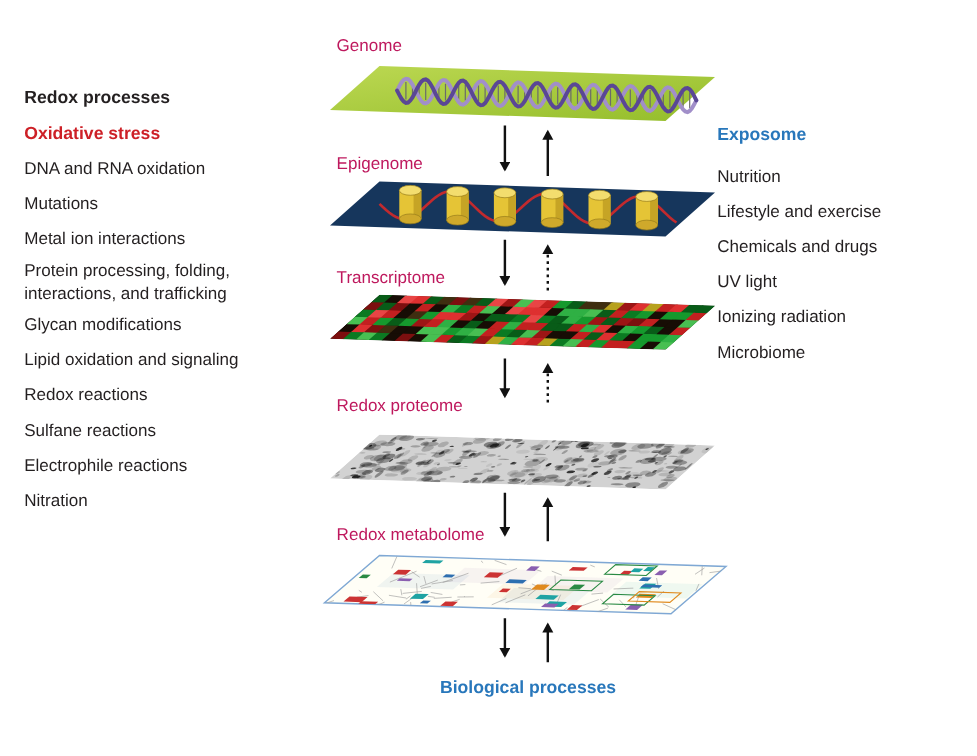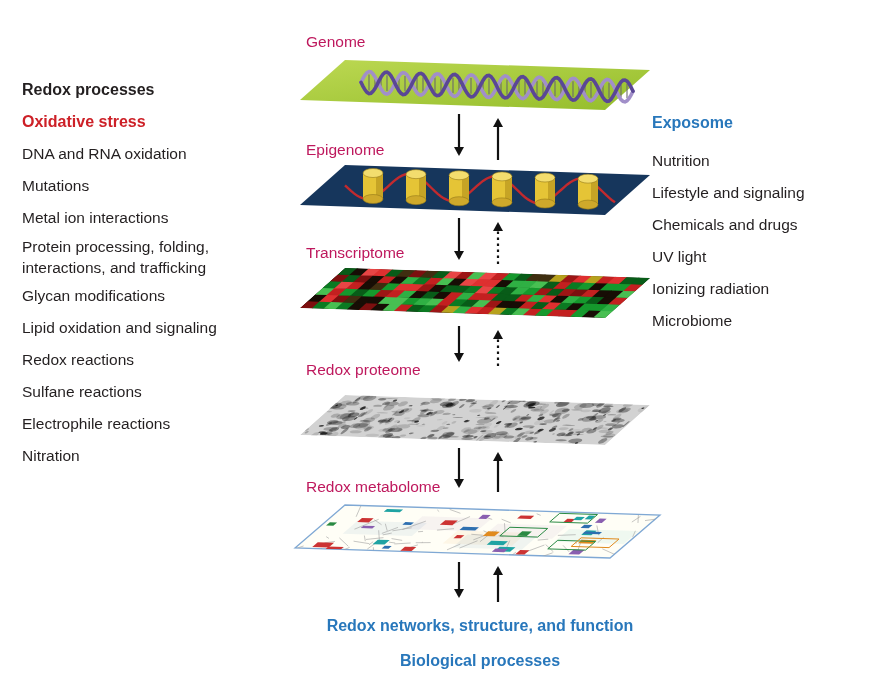--- a/index.html
+++ b/index.html
@@ -34,21 +34,21 @@
     <div class="it">Lipid oxidation and signaling</div>
     <div class="it">Redox reactions</div>
     <div class="it">Sulfane reactions</div>
     <div class="it">Electrophile reactions</div>
     <div class="it">Nitration</div>
   </div>
 
   <div class="col" style="left:652px;top:107px;width:210px;">
     <div class="hd blue">Exposome</div>
     <div class="it first-gap">Nutrition</div>
-    <div class="it">Lifestyle and signaling</div>
+    <div class="it">Lifestyle and exercise</div>
     <div class="it">Chemicals and drugs</div>
     <div class="it">UV light</div>
     <div class="it">Ionizing radiation</div>
     <div class="it">Microbiome</div>
   </div>
 
   <div class="layer-label" style="top:33px;">Genome</div>
   <div class="layer-label" style="top:141px;">Epigenome</div>
   <div class="layer-label" style="top:244px;">Transcriptome</div>
   <div class="layer-label" style="top:361px;">Redox proteome</div>
@@ -775,17 +775,16 @@
       </g>
     </g>
 
     <g>
       <line x1="174" y1="532" x2="174" y2="566" stroke="#111" stroke-width="2.2" marker-end="url(#ah)"></line>
       <line x1="213" y1="572" x2="213" y2="538" stroke="#111" stroke-width="2.2" marker-end="url(#ah)"></line>
     </g>
   </svg>
 
   <div id="footer">
-    <div class="hd blue">Redox networks, structure, and function</div>
     <div class="hd blue">Biological processes</div>
   </div>
 
 </div>
 
 </body></html>

